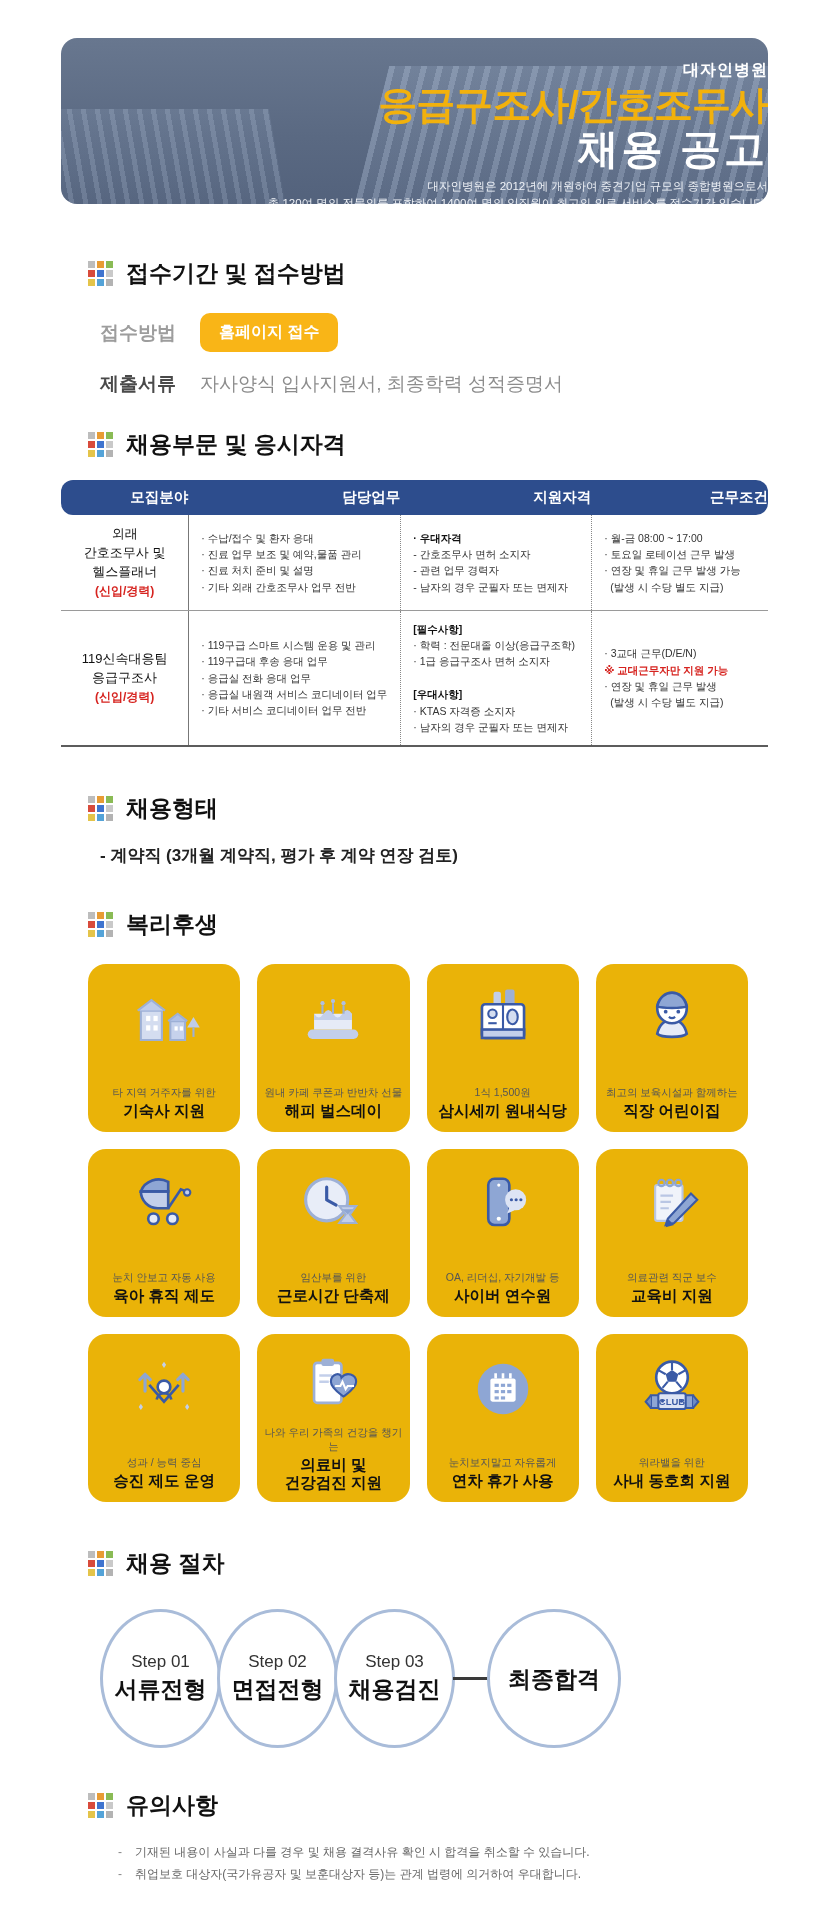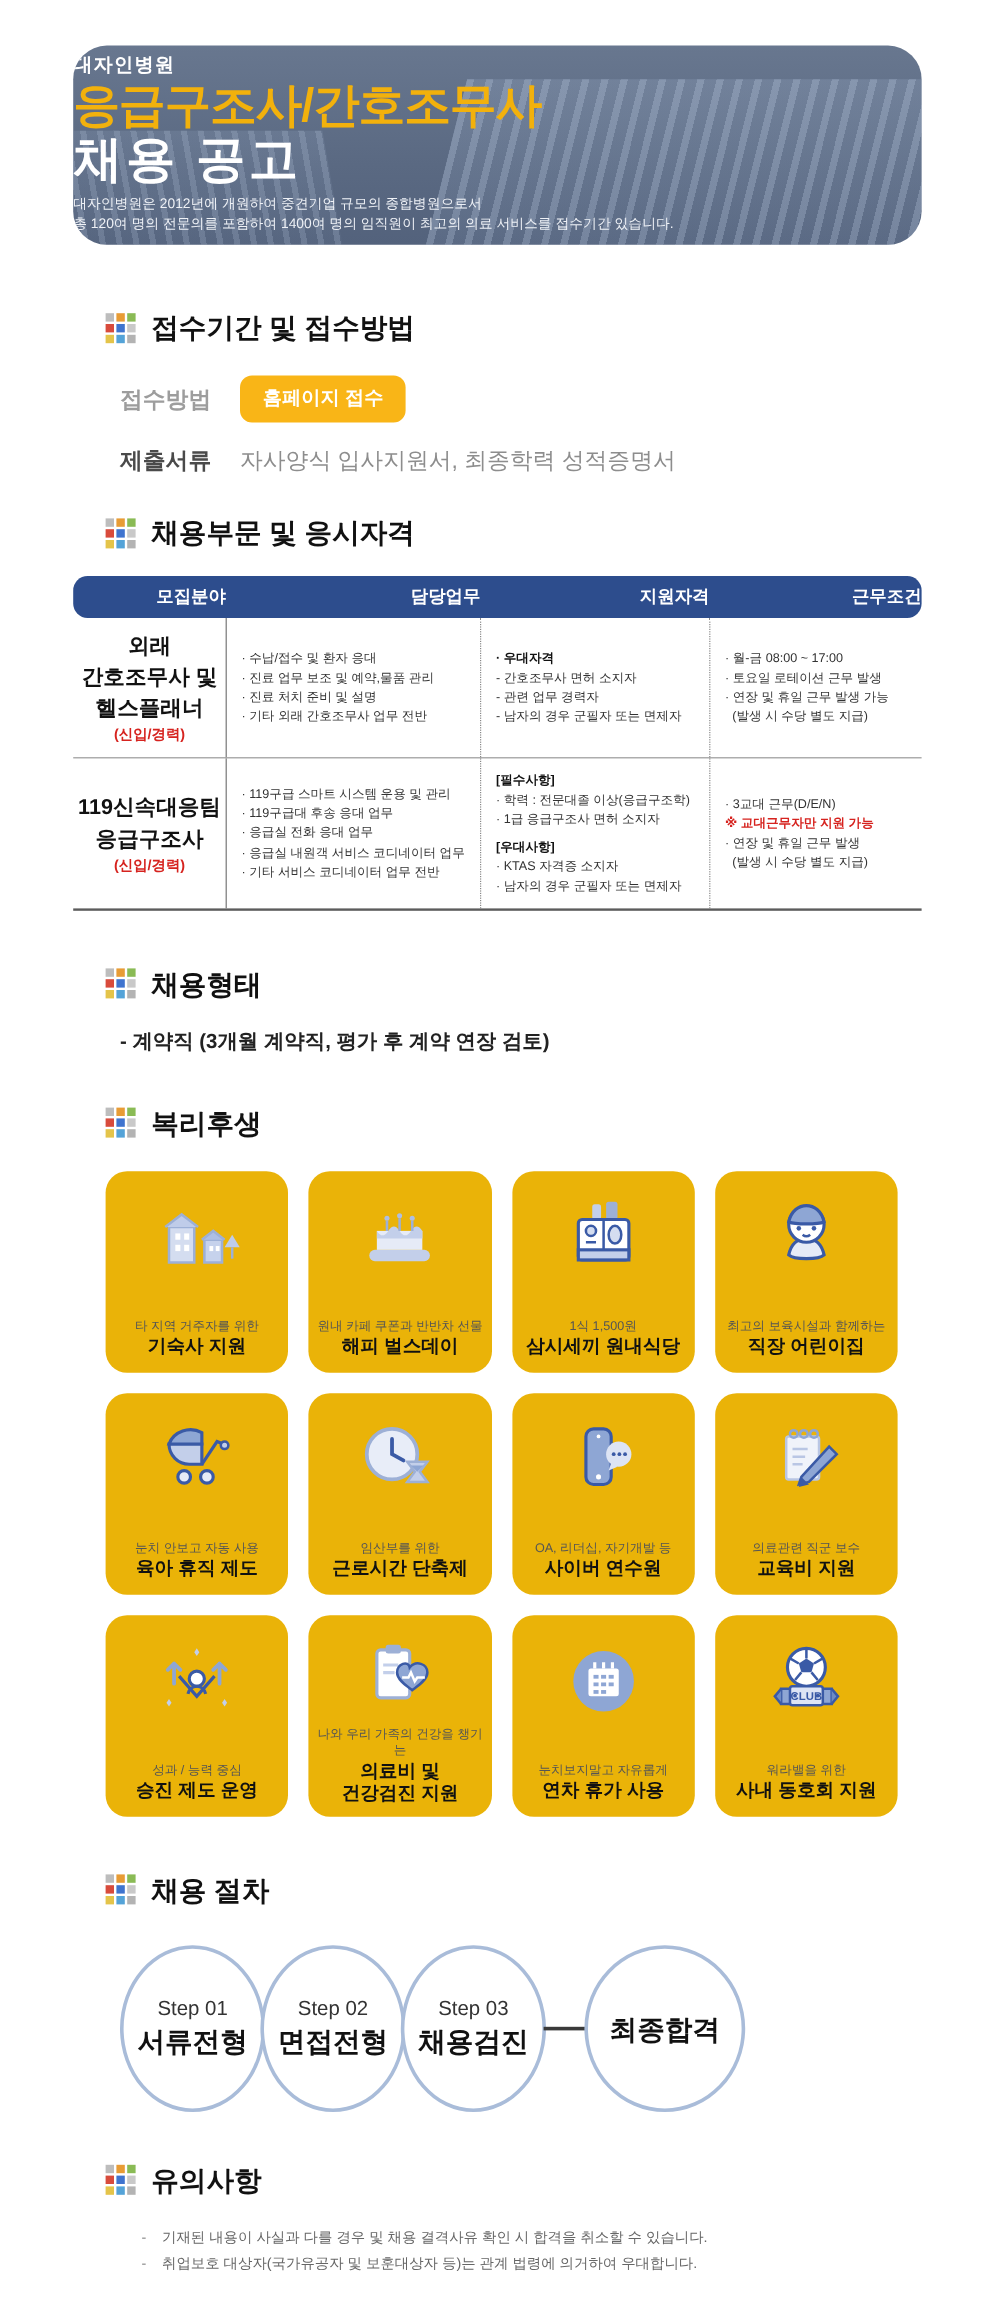--- a/index.html
+++ b/index.html
@@ -1,22 +1,22 @@
 <!DOCTYPE html>
 <html><head>
 <meta charset="utf-8">
 <style>
   *{margin:0;padding:0;box-sizing:border-box}
   html,body{background:#fff}
   body{width:829px;min-height:1914px;font-family:"Liberation Sans","DejaVu Sans",sans-serif;color:#222;position:relative;padding-bottom:40px}
 
   
-  .hero{position:relative;margin:38px 61px 0;height:166px;border-radius:28px;
+  .hero{position:relative;margin:38px 61px 0;height:166px;border-radius:16px;
         background:linear-gradient(180deg,#68778f 0%,#5a6982 60%,#53627c 100%);
-        overflow:hidden;text-align:left;color:#fff;padding-top:6px}
+        overflow:hidden;text-align:right;color:#fff;padding-top:22px}
   .hero::before{content:"";position:absolute;right:-30px;top:28px;width:430px;height:170px;transform:skewX(-14deg);
         background:repeating-linear-gradient(90deg,rgba(195,210,232,.26) 0 6px,transparent 6px 16px),
                    linear-gradient(180deg,rgba(150,168,195,.28),rgba(150,168,195,.08));}
   .hero::after{content:"";position:absolute;left:-14px;bottom:0;width:230px;height:95px;transform:skewX(10deg);
         background:repeating-linear-gradient(90deg,rgba(195,210,232,.2) 0 5px,transparent 5px 14px),
                    linear-gradient(180deg,rgba(140,158,185,.24),rgba(140,158,185,.06));}
   .hero>*{position:relative;z-index:2}
   .hero-hospital{font-size:16px;font-weight:bold;letter-spacing:1px}
   .hero-roles{font-size:39px;font-weight:800;color:#f2b10c;letter-spacing:-1px;line-height:1.12;margin-top:2px}
   .hero-title{font-size:41px;font-weight:800;letter-spacing:3px;line-height:1.08}
@@ -55,22 +55,22 @@
   .trow:last-child{border-bottom:2px solid #5c5c5c}
   .tc{padding:10px 6px 10px 12px;display:flex;flex-direction:column;justify-content:center}
   .tc1{width:18%;align-items:center;text-align:center;padding-left:4px;padding-right:4px}
   .tc2{width:30%;border-left:1.5px solid #777}
   .tc3{width:27%;border-left:1.5px dotted #888}
   .tc4{width:25%;border-left:1.5px dotted #888}
   .tline{font-size:10.5px;color:#333;line-height:1.55}
   .tline.bold span{font-weight:bold;color:#111}
   .tline.red span{color:#d6231f;font-weight:bold}
   .tline.indent{padding-left:6px}
-  .tline.mt{margin-top:7px}
-  .fline{font-size:18px;font-weight:700;color:#111;line-height:1.45}
+  .tline.mt{margin-top:17px}
+  .fline{font-size:13px;font-weight:400;color:#111;line-height:1.45}
   .fnote{font-size:12px;font-weight:800;color:#d6231f;line-height:1.5}
 
   
   .form-line{margin:20px 0 0 100px;font-size:17px;font-weight:bold;color:#222}
 
   
   .cards{margin:24px 0 0 88px;display:grid;grid-template-columns:repeat(4,1fr);gap:17px;width:660px}
   .card{background:#eab308;border-radius:18px;height:168px;padding:12px 6px;display:flex;flex-direction:column;align-items:center;text-align:center}
   .card-icon{height:86px;display:flex;align-items:center;justify-content:flex-start}
   .card-icon svg{width:80px;height:80px}

